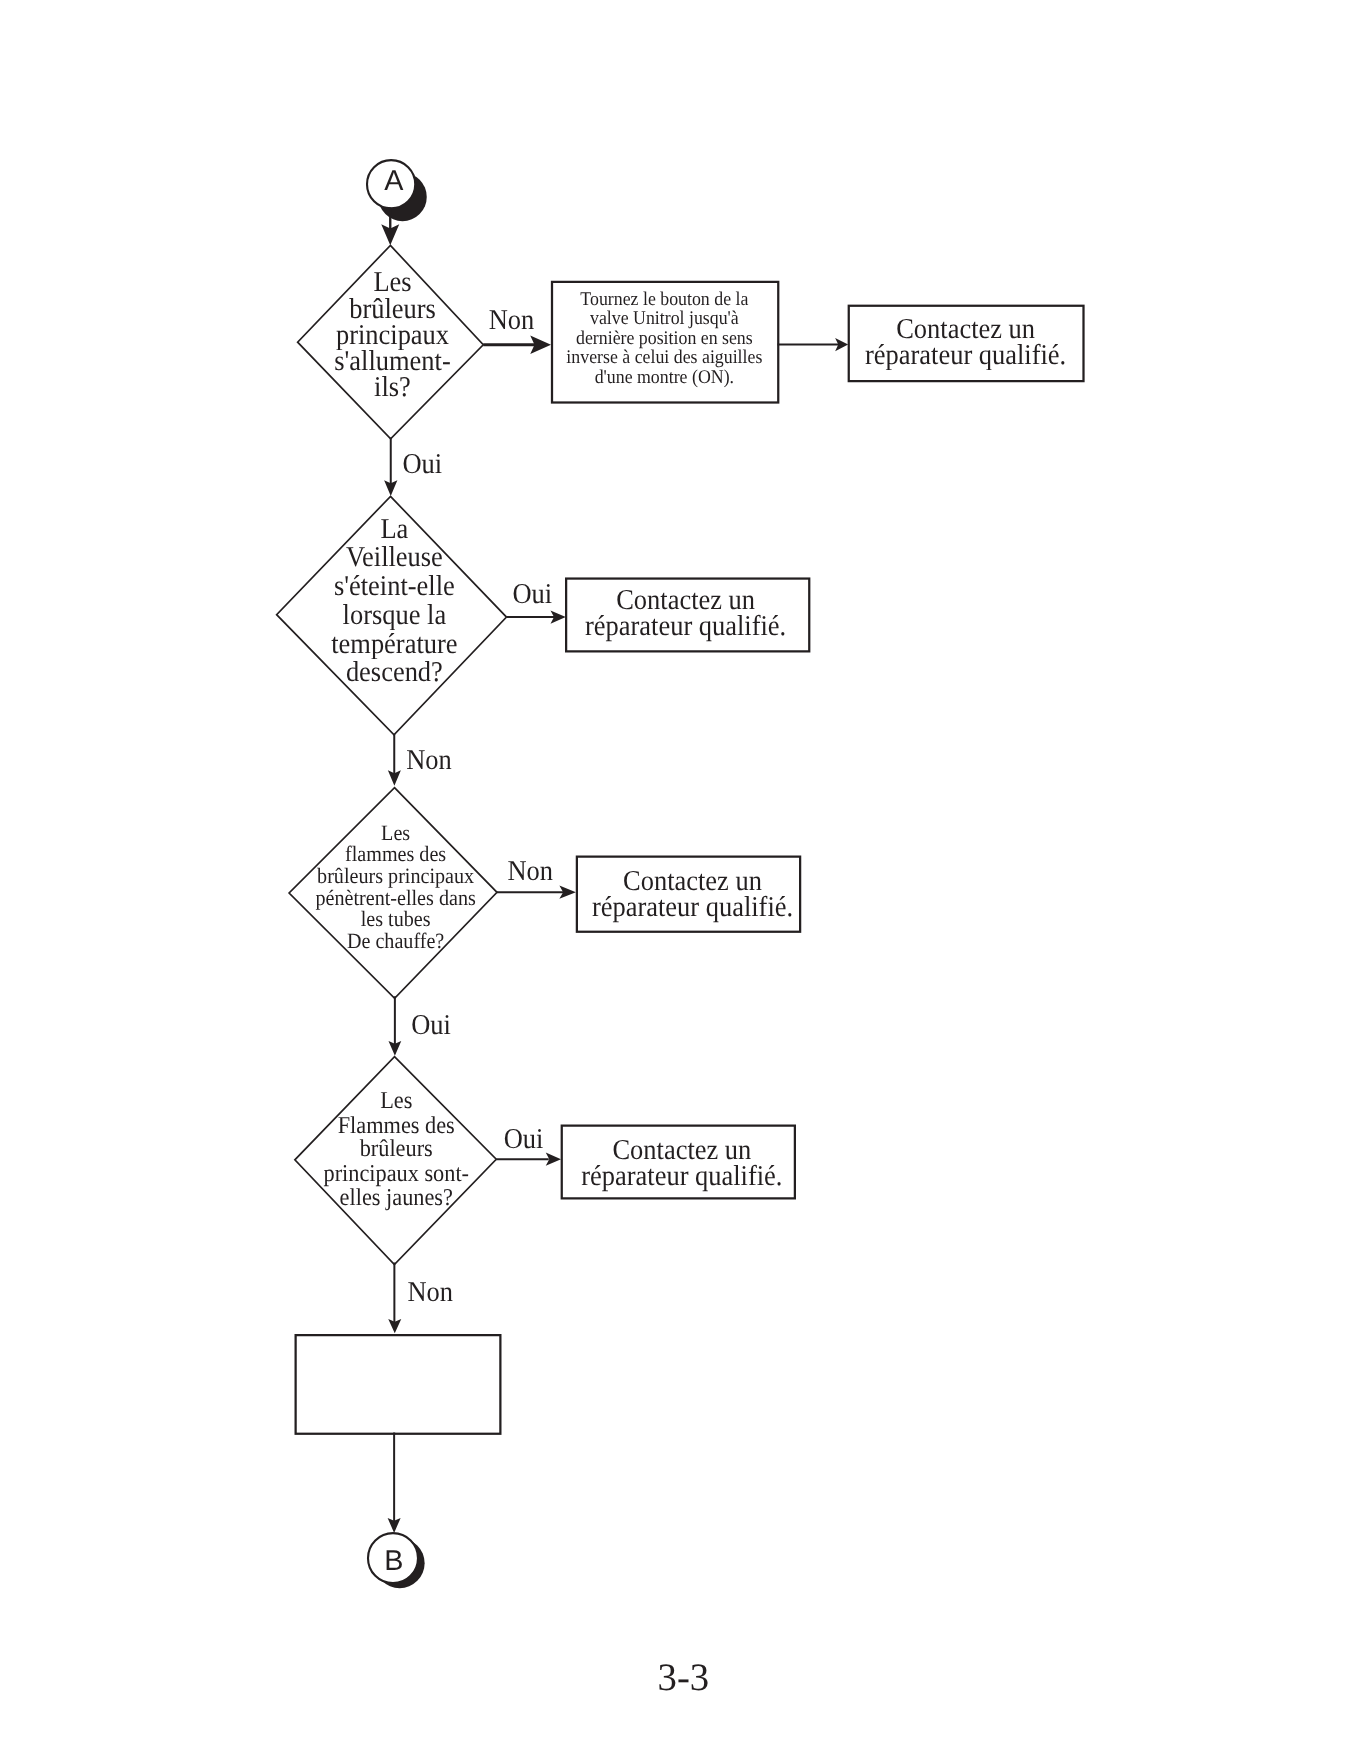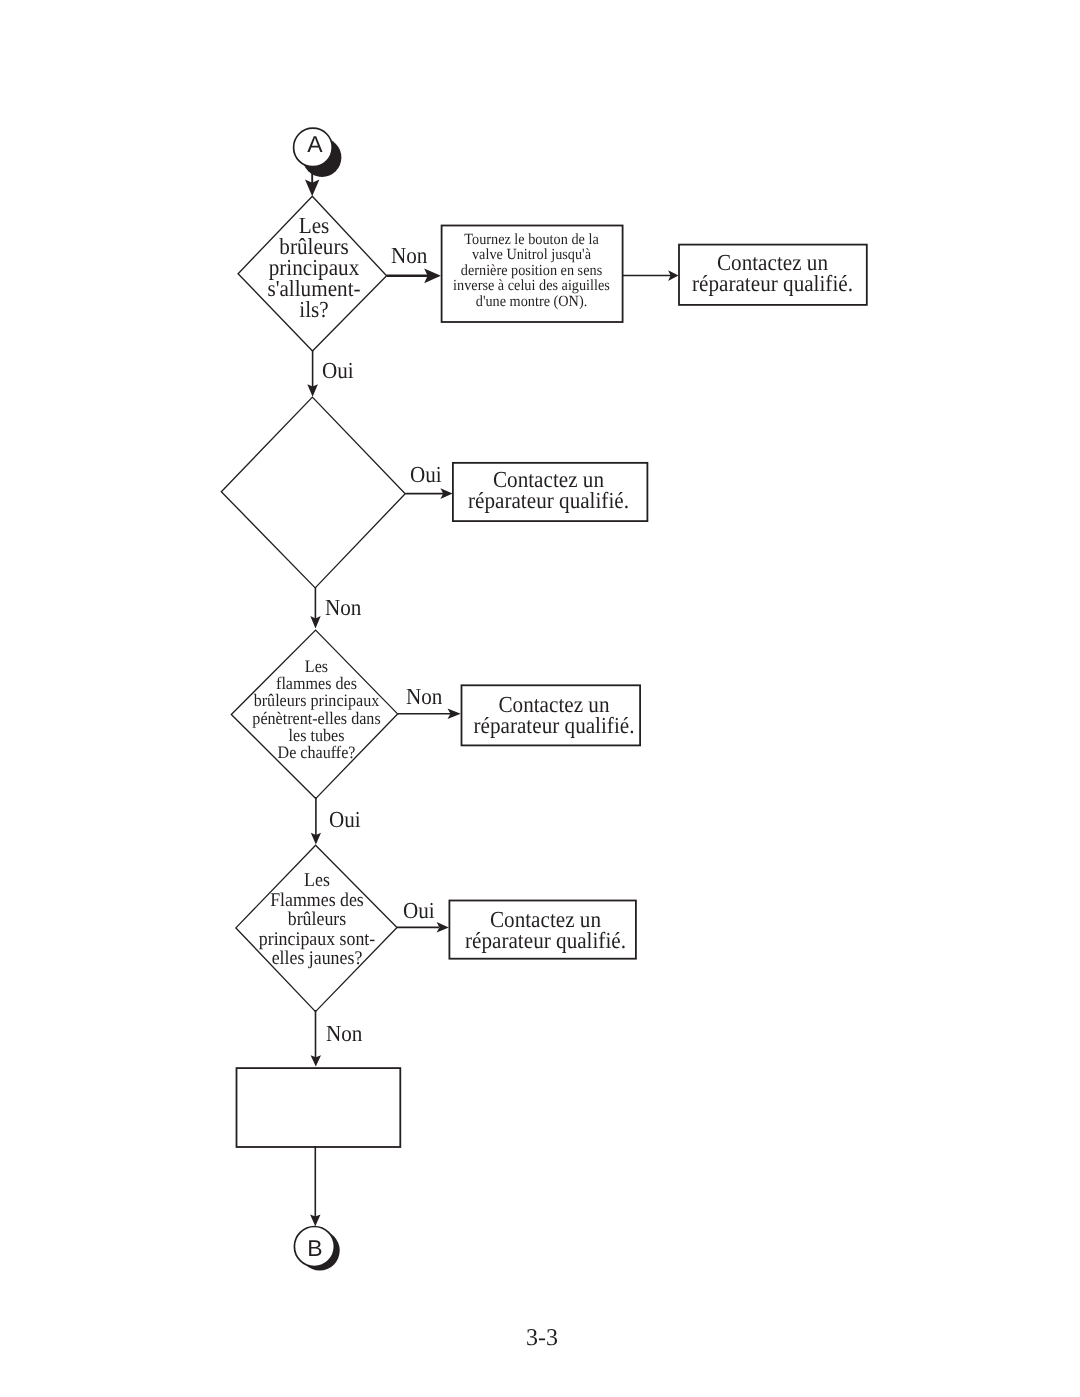--- a/index.html
+++ b/index.html
@@ -4,21 +4,21 @@
 <style>
   html,body{margin:0;padding:0;background:#fff;}
   body{width:1080px;height:1397px;overflow:hidden;font-family:"Liberation Serif",serif;color:#231f20;-webkit-font-smoothing:antialiased;text-rendering:geometricPrecision;}
   #stage{position:relative;width:1080px;height:1397px;}
   svg.layer{position:absolute;left:0;top:0;width:1080px;height:1397px;}
   .node{position:absolute;text-align:center;font-size:23px;}
   .node span{display:block;line-height:21px;white-space:nowrap;transform:scaleX(0.92);}
   .lbl{position:absolute;white-space:nowrap;font-size:23px;line-height:1;transform:scaleX(0.92);transform-origin:left center;}
   .conn-letter{position:absolute;display:flex;align-items:center;justify-content:center;
     font-family:"Liberation Sans",sans-serif;font-size:23px;line-height:1;}
-  #pagenum{position:absolute;font-size:24px;line-height:1;}
+  #pagenum{position:absolute;font-size:31px;line-height:1;}
 
   #t-d1{left:240px;top:215px;width:148px;}
   #t-b1{left:441px;top:231.5px;width:181px;font-size:15.5px;}
   #t-b1 span{line-height:15.55px;}
   #t-b2{left:678px;top:251.5px;width:189px;}
   #t-b2 span{line-height:21.3px;}
   #t-d2{left:224px;top:411px;width:183px;}
   #t-d2 span{line-height:23.1px;}
   #t-b3{left:451px;top:468.5px;width:195px;}
   #t-b3 span{line-height:21.3px;}
@@ -156,20 +156,30 @@
         <span>inverse à celui des aiguilles</span>
         <span>d'une montre (ON).</span>
       </div>
     </div>
 <div class="node" id="t-b2">
       <div>
         <span>Contactez un</span>
         <span>réparateur qualifié.</span>
       </div>
     </div>
+<div class="node" id="t-d2">
+      <div>
+        <span>La</span>
+        <span>Veilleuse</span>
+        <span>s'éteint-elle</span>
+        <span>lorsque la</span>
+        <span>température</span>
+        <span>descend?</span>
+      </div>
+    </div>
 <div class="node" id="t-b3">
       <div>
         <span>Contactez un</span>
         <span>réparateur qualifié.</span>
       </div>
     </div>
 <div class="node" id="t-d3">
       <div>
         <span>Les</span>
         <span>flammes des</span>

